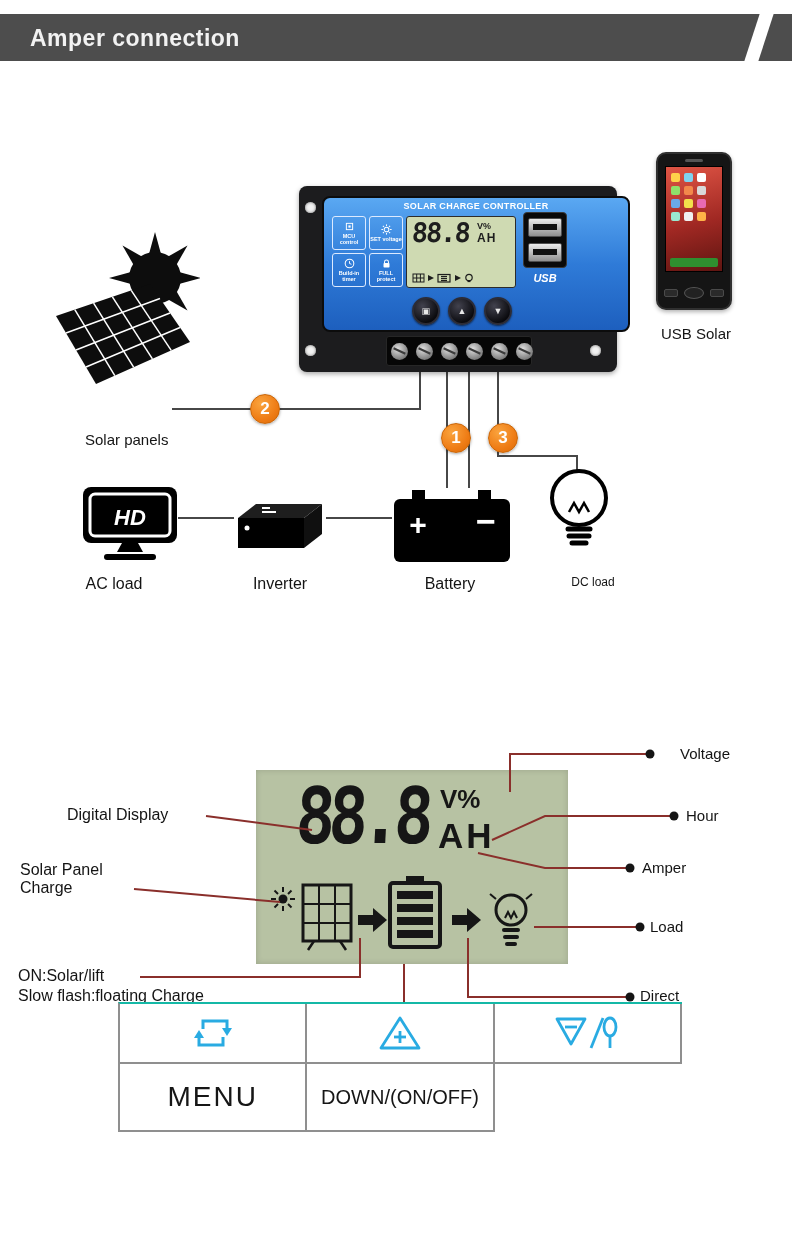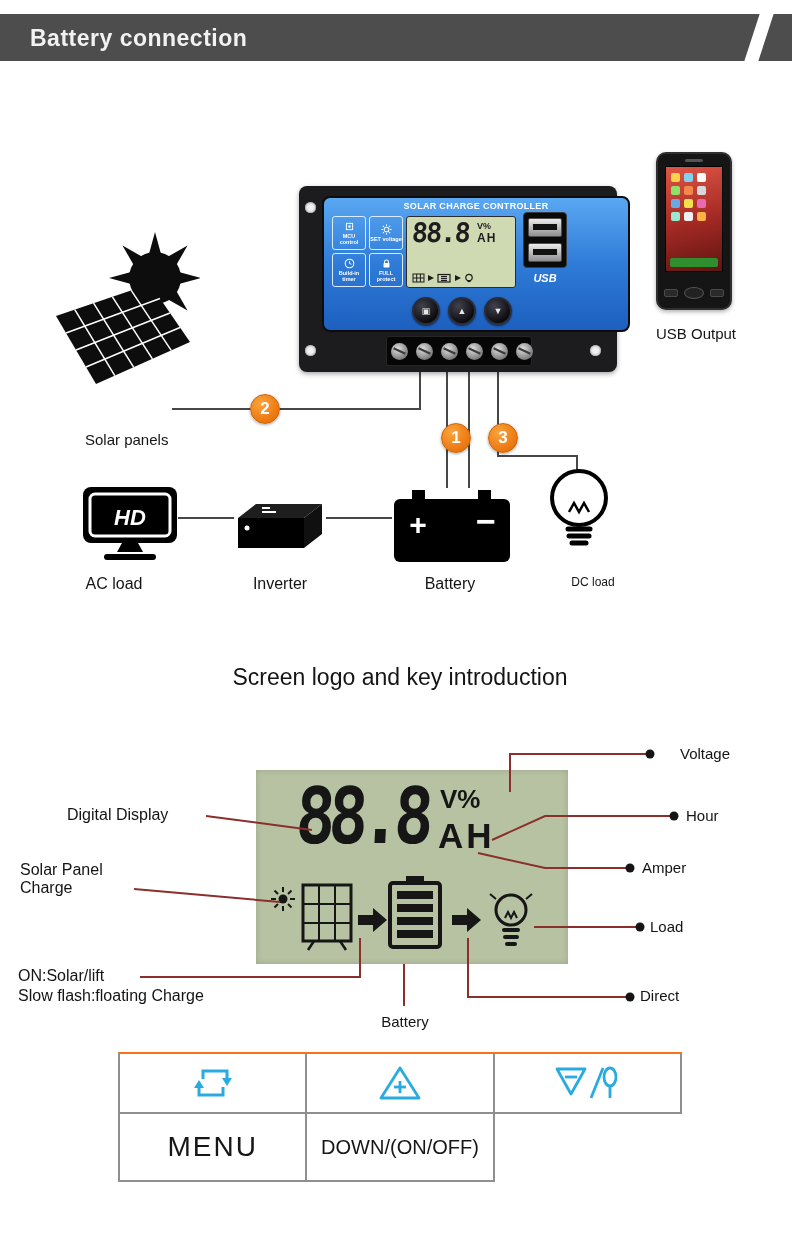--- a/index.html
+++ b/index.html
@@ -57,33 +57,33 @@
   .big-val{position:absolute;left:42px;top:8px;font-family:"DejaVu Sans Mono",monospace;font-weight:bold;font-size:66px;letter-spacing:-7px;color:#161616;line-height:1;transform:skewX(-3deg) scaleY(1.18);transform-origin:top left}
   .big-v{position:absolute;left:184px;top:14px;font-size:26px;font-weight:bold;color:#161616}
   .big-ah{position:absolute;left:182px;top:46px;font-size:35px;font-weight:bold;letter-spacing:3px;color:#161616}
   .arr{position:absolute;width:30px;height:24px}
   .arr i{position:absolute;left:0;top:7px;width:15px;height:10px;background:#161616}
   .arr b{position:absolute;left:15px;top:0;width:0;height:0;border-left:14px solid #161616;border-top:12px solid transparent;border-bottom:12px solid transparent}
 
   .callouts{position:absolute;left:0;top:740px;pointer-events:none}
 
   
-  .ktable{position:absolute;left:118px;top:1052px;width:564px;display:grid;grid-template-columns:1fr 1fr 1fr;border-left:2px solid #8f8f8f;border-top:2px solid #f97316;background:#fff}
+  .ktable{position:absolute;left:118px;top:1002px;width:564px;display:grid;grid-template-columns:1fr 1fr 1fr;border-left:2px solid #8f8f8f;border-top:2px solid #14b8a6;background:#fff}
   .kcell{border-right:2px solid #8f8f8f;border-bottom:2px solid #8f8f8f;display:flex;align-items:center;justify-content:center;background:#fff}
   .kicon{height:60px}
   .klabel{height:68px;font-size:28px;letter-spacing:2px;color:#161616}
   .klabel.small{font-size:20px;letter-spacing:0;line-height:1.2}
 </style>
 </head>
 <body>
 
 <div class="canvas">
 
   <div class="header">
-    <div class="header-title">Battery connection</div>
+    <div class="header-title">Amper connection</div>
     <div class="header-slash"></div>
   </div>
 
   <svg class="abs" style="left:100px;top:228px" width="100" height="100" viewBox="0 0 100 100">
     <g fill="#0d0d0d">
       <circle cx="55" cy="50" r="26"></circle>
       <polygon points="49,26 55,4 61,26"></polygon>
       <polygon points="49,26 55,4 61,26" transform="rotate(45 55 50)"></polygon>
       <polygon points="49,26 55,4 61,26" transform="rotate(90 55 50)"></polygon>
       <polygon points="49,26 55,4 61,26" transform="rotate(135 55 50)"></polygon>
@@ -233,21 +233,21 @@
       <div class="app" style="background:#f0f0f0"></div>
       <div class="app" style="background:#ffb347"></div>
       <div class="screen-bar"></div>
     </div>
     <div class="phone-keys">
       <div class="key-side"></div>
       <div class="key-center"></div>
       <div class="key-side"></div>
     </div>
   </div>
-  <div class="lbl center" style="left:646px;top:325px;width:100px;font-size:15px">USB Output</div>
+  <div class="lbl center" style="left:646px;top:325px;width:100px;font-size:15px">USB Solar</div>
 
   <div class="badge" style="left:250px;top:394px">2</div>
   <div class="badge" style="left:441px;top:423px">1</div>
   <div class="badge" style="left:488px;top:423px">3</div>
 
   <svg class="abs" style="left:82px;top:486px" width="96" height="82" viewBox="0 0 96 82">
     <rect x="1" y="1" width="94" height="56" rx="8" fill="#000"></rect>
     <rect x="8" y="8" width="80" height="42" rx="5" fill="none" stroke="#fff" stroke-width="3"></rect>
     <text x="48" y="39" text-anchor="middle" font-size="22" font-style="italic" font-weight="bold" fill="#fff" font-family="Liberation Sans, sans-serif">HD</text>
     <polygon points="40,57 56,57 61,66 35,66" fill="#000"></polygon>
@@ -279,21 +279,20 @@
       <line x1="23" y1="74" x2="43" y2="74"></line>
       <line x1="26" y1="81" x2="40" y2="81"></line>
     </g>
   </svg>
 
   <div class="lbl center" style="left:66px;top:575px;width:96px;font-size:16px">AC load</div>
   <div class="lbl center" style="left:232px;top:575px;width:96px;font-size:16px">Inverter</div>
   <div class="lbl center" style="left:402px;top:575px;width:96px;font-size:16px">Battery</div>
   <div class="lbl center" style="left:545px;top:575px;width:96px;font-size:12px">DC load</div>
 
-  <div class="lbl center" style="left:0;top:664px;width:800px;font-size:23px">Screen logo and key introduction</div>
 
   <div class="big-lcd">
     <div class="big-val">88.8</div>
     <div class="big-v">V%</div>
     <div class="big-ah">AH</div>
 
     <svg class="abs" style="left:14px;top:116px" width="26" height="26" viewBox="0 0 26 26">
       <circle cx="13" cy="13" r="4.5" fill="#161616"></circle>
       <g stroke="#161616" stroke-width="2">
         <line x1="13" y1="1" x2="13" y2="6"></line>

